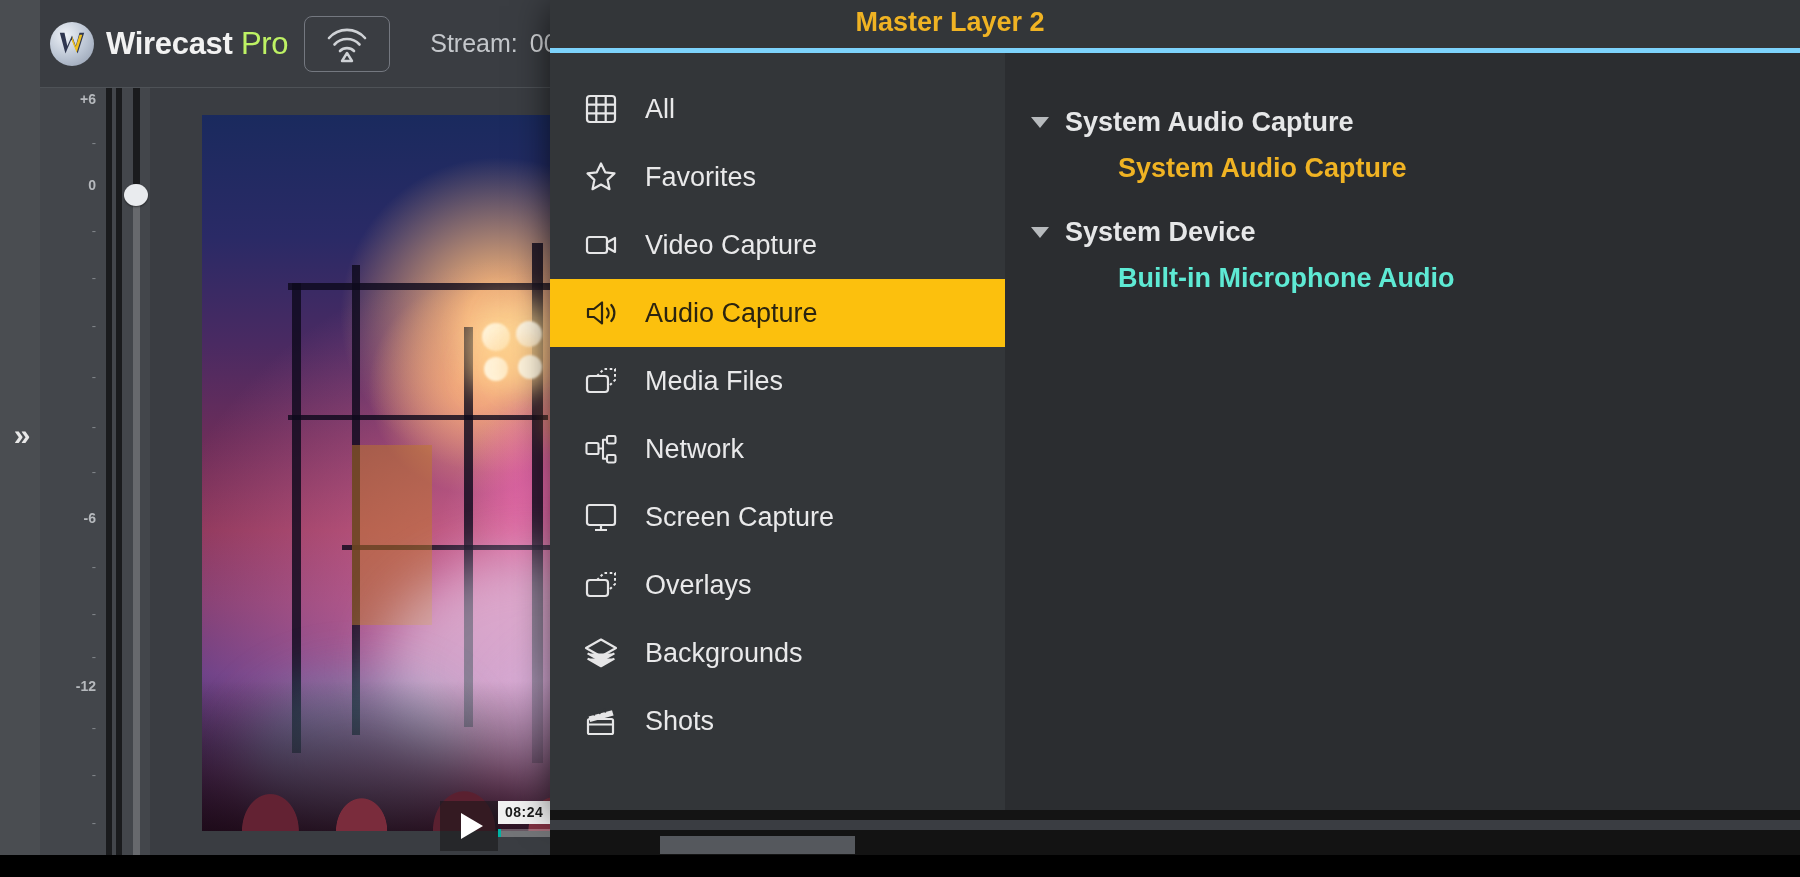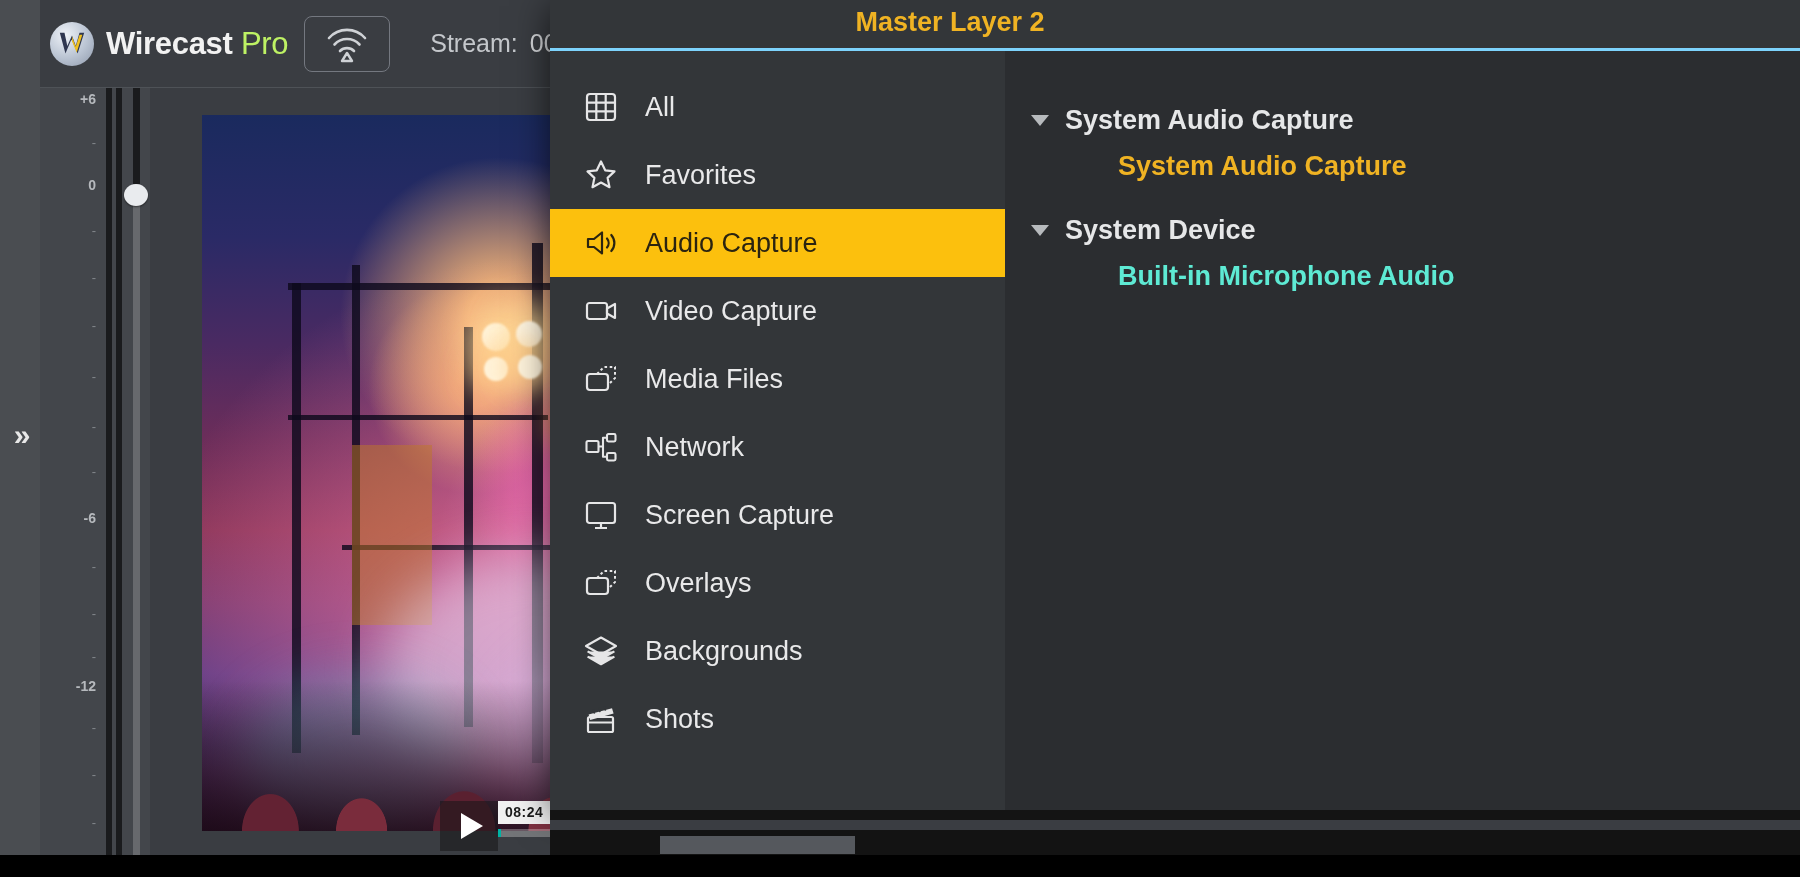--- a/index.html
+++ b/index.html
@@ -327,21 +327,21 @@
     font-size: 27px;
     font-weight: 700;
     padding-bottom: 4px;
     padding-right: 450px;
     white-space: nowrap;
   }
   .popover-body {
     flex: 1 1 auto;
     display: flex;
     min-height: 0;
-    border-top: 3px solid #7dd3fc;
+    border-top: 5px solid #7dd3fc;
   }
 
   
   .cat-list {
     width: 455px;
     flex: 0 0 auto;
     background: #333639;
     padding-top: 22px;
     overflow: hidden;
   }
@@ -602,43 +602,43 @@
 
         <div class="cat-item">
           <span class="cat-icon">
             <svg viewBox="0 0 34 34" aria-hidden="true">
               <path d="M17 3.5l4.2 8.8 9.3 1.1-6.9 6.5 1.9 9.3-8.5-4.7-8.5 4.7 1.9-9.3-6.9-6.5 9.3-1.1z" fill="none" stroke="#e6e6e7" stroke-width="2.2" stroke-linejoin="round"></path>
             </svg>
           </span>
           <span class="cat-label">Favorites</span>
         </div>
 
+        <div class="cat-item">
+          <span class="cat-icon">
+            <svg viewBox="0 0 34 34" aria-hidden="true">
+              <g fill="none" stroke="#e6e6e7" stroke-width="2.2" stroke-linejoin="round">
+                <rect x="3" y="9" width="20" height="16" rx="2.5"></rect>
+                <path d="M23 14.5l8-4.5v14l-8-4.5z"></path>
+              </g>
+            </svg>
+          </span>
+          <span class="cat-label">Video Capture</span>
+        </div>
+
         <div class="cat-item selected">
           <span class="cat-icon">
             <svg viewBox="0 0 34 34" aria-hidden="true">
               <path d="M4 13h6l8-6.5v21L10 21H4z" fill="none" stroke="#2b2410" stroke-width="2.2" stroke-linejoin="round"></path>
               <g fill="none" stroke="#2b2410" stroke-width="2.2" stroke-linecap="round">
                 <path d="M23 12.5a7 7 0 0 1 0 9"></path>
                 <path d="M27.3 9a12 12 0 0 1 0 16"></path>
               </g>
             </svg>
           </span>
           <span class="cat-label">Audio Capture</span>
-        </div>
-
-        <div class="cat-item">
-          <span class="cat-icon">
-            <svg viewBox="0 0 34 34" aria-hidden="true">
-              <g fill="none" stroke="#e6e6e7" stroke-width="2.2" stroke-linejoin="round">
-                <rect x="3" y="9" width="20" height="16" rx="2.5"></rect>
-                <path d="M23 14.5l8-4.5v14l-8-4.5z"></path>
-              </g>
-            </svg>
-          </span>
-          <span class="cat-label">Video Capture</span>
         </div>
 
         <div class="cat-item">
           <span class="cat-icon">
             <svg viewBox="0 0 34 34" aria-hidden="true">
               <rect x="3" y="12" width="21" height="16" rx="3" fill="none" stroke="#e6e6e7" stroke-width="2.2"></rect>
               <path d="M13 12 L20 5 L31 5 L31 16 L24 23" fill="none" stroke="#e6e6e7" stroke-width="2" stroke-dasharray="2.6 2.6" stroke-linejoin="round"></path>
             </svg>
           </span>
           <span class="cat-label">Media Files</span>

